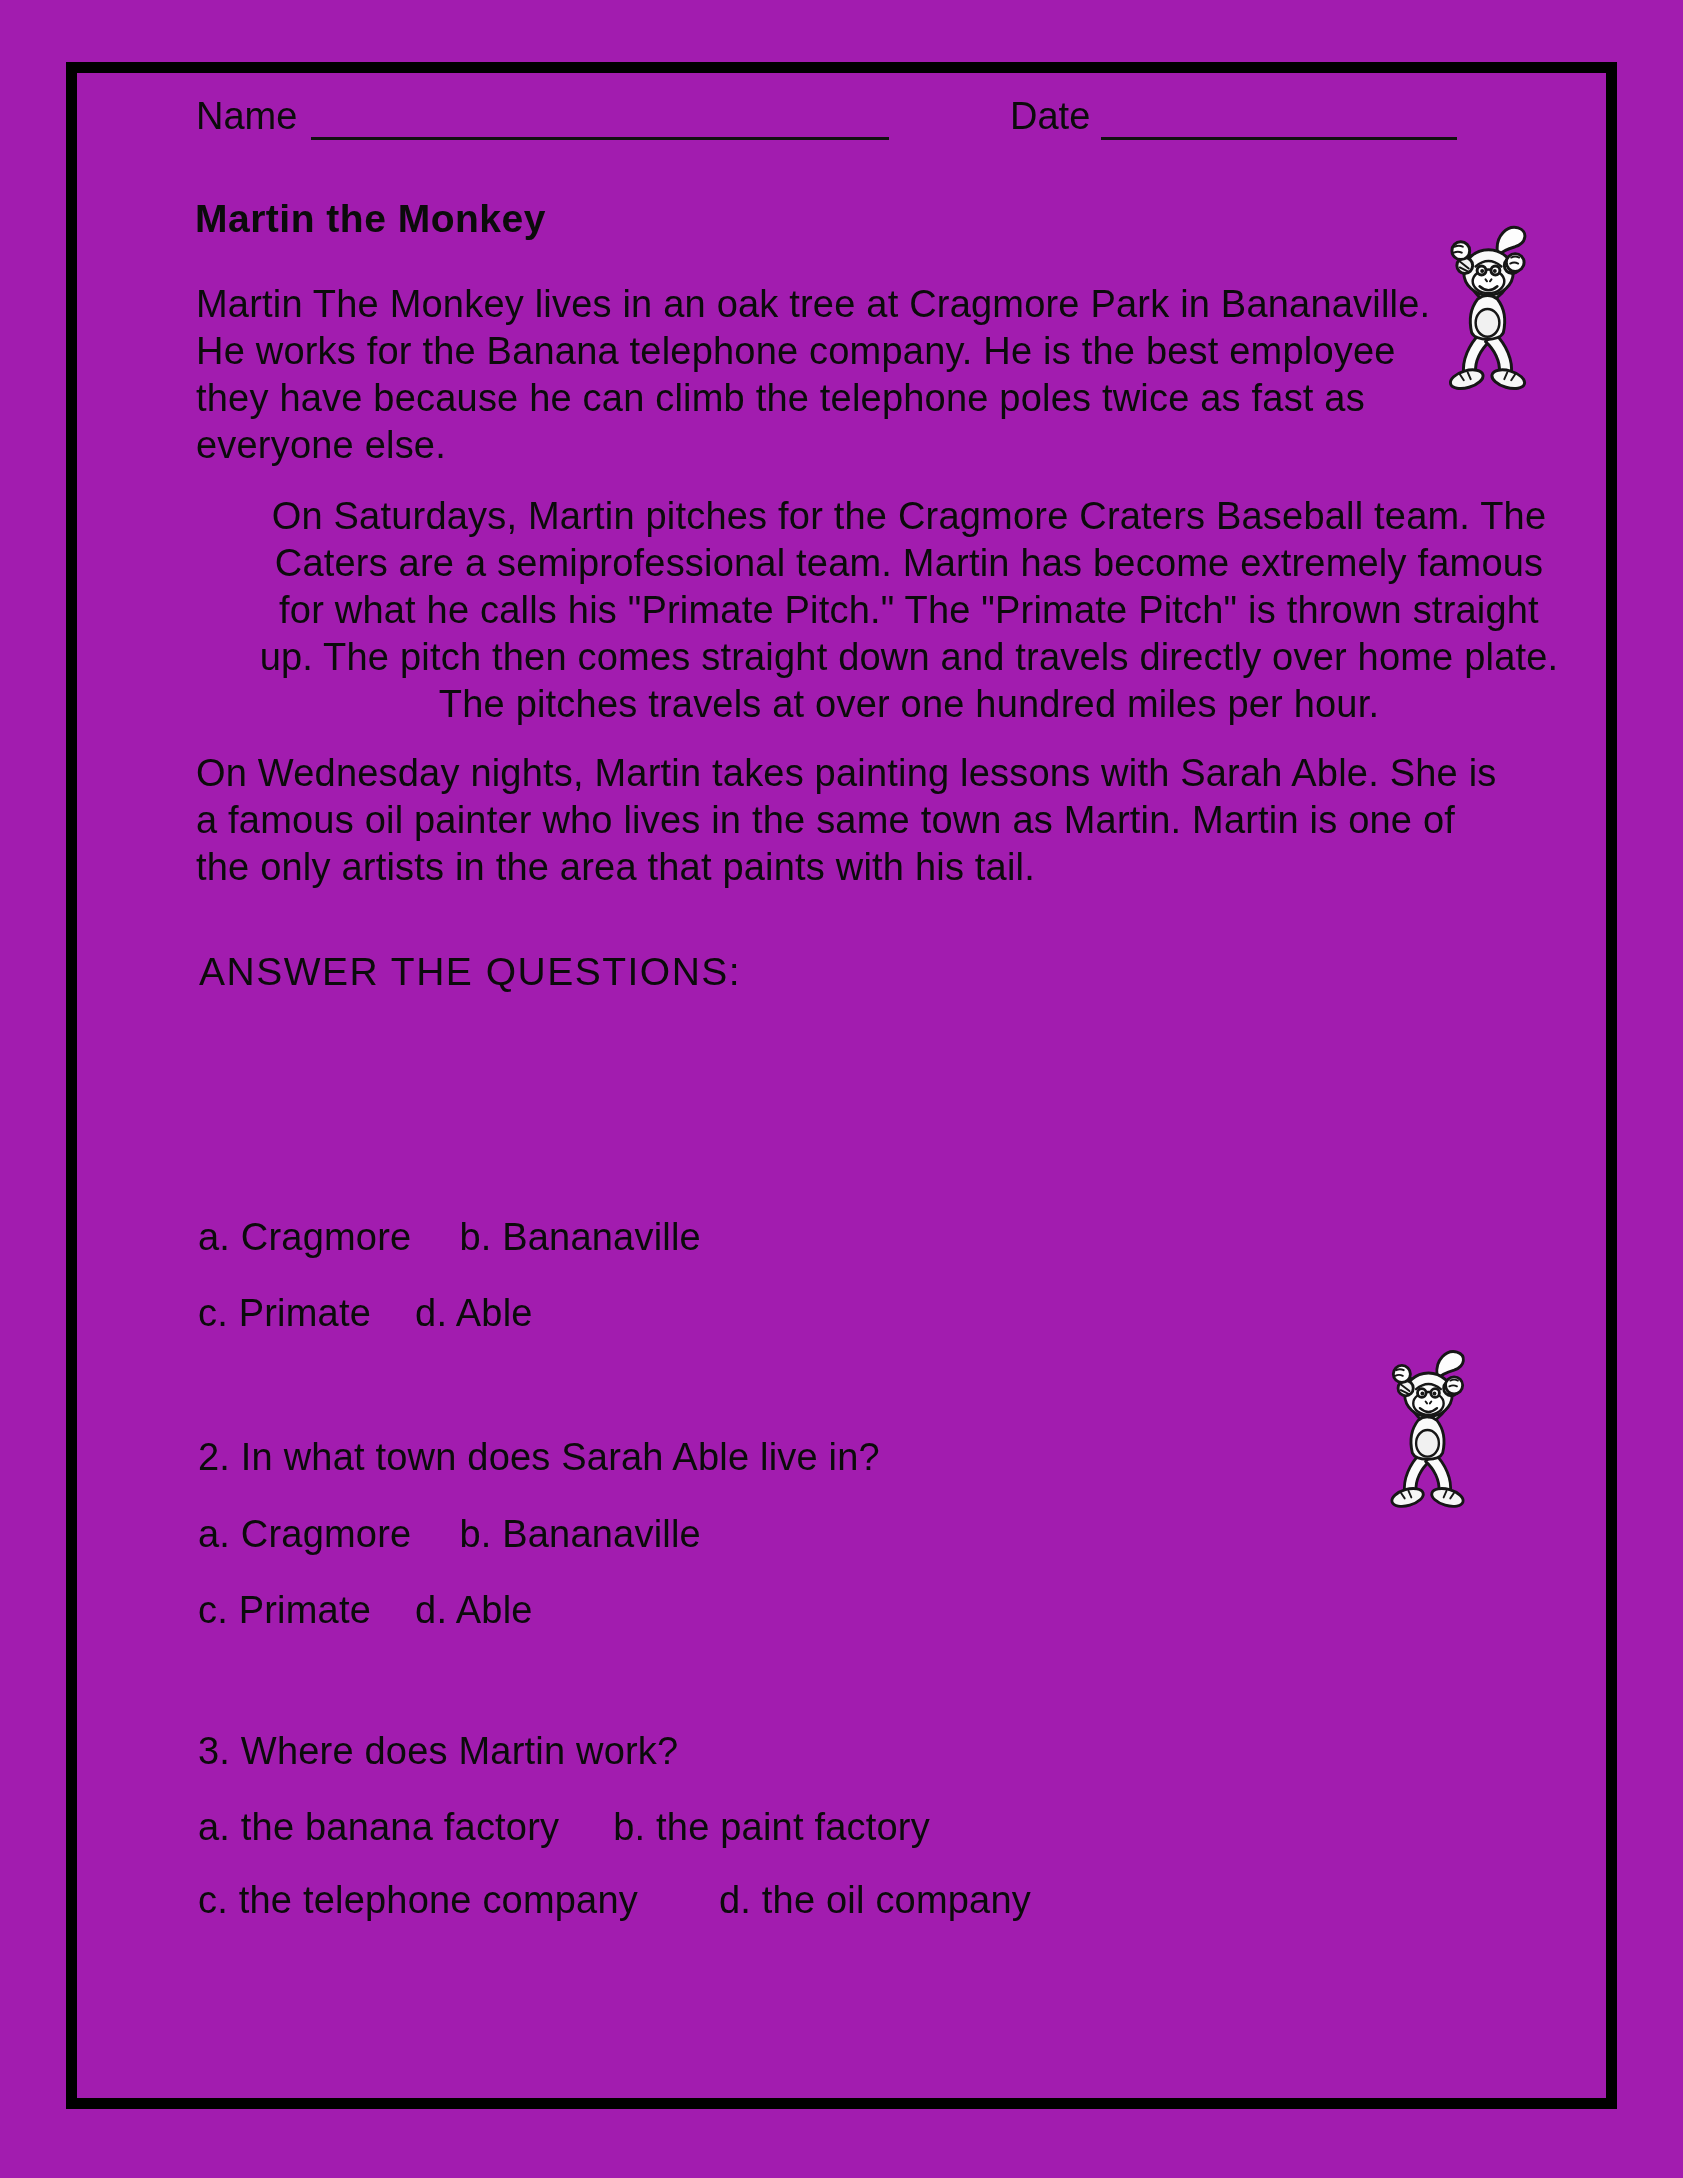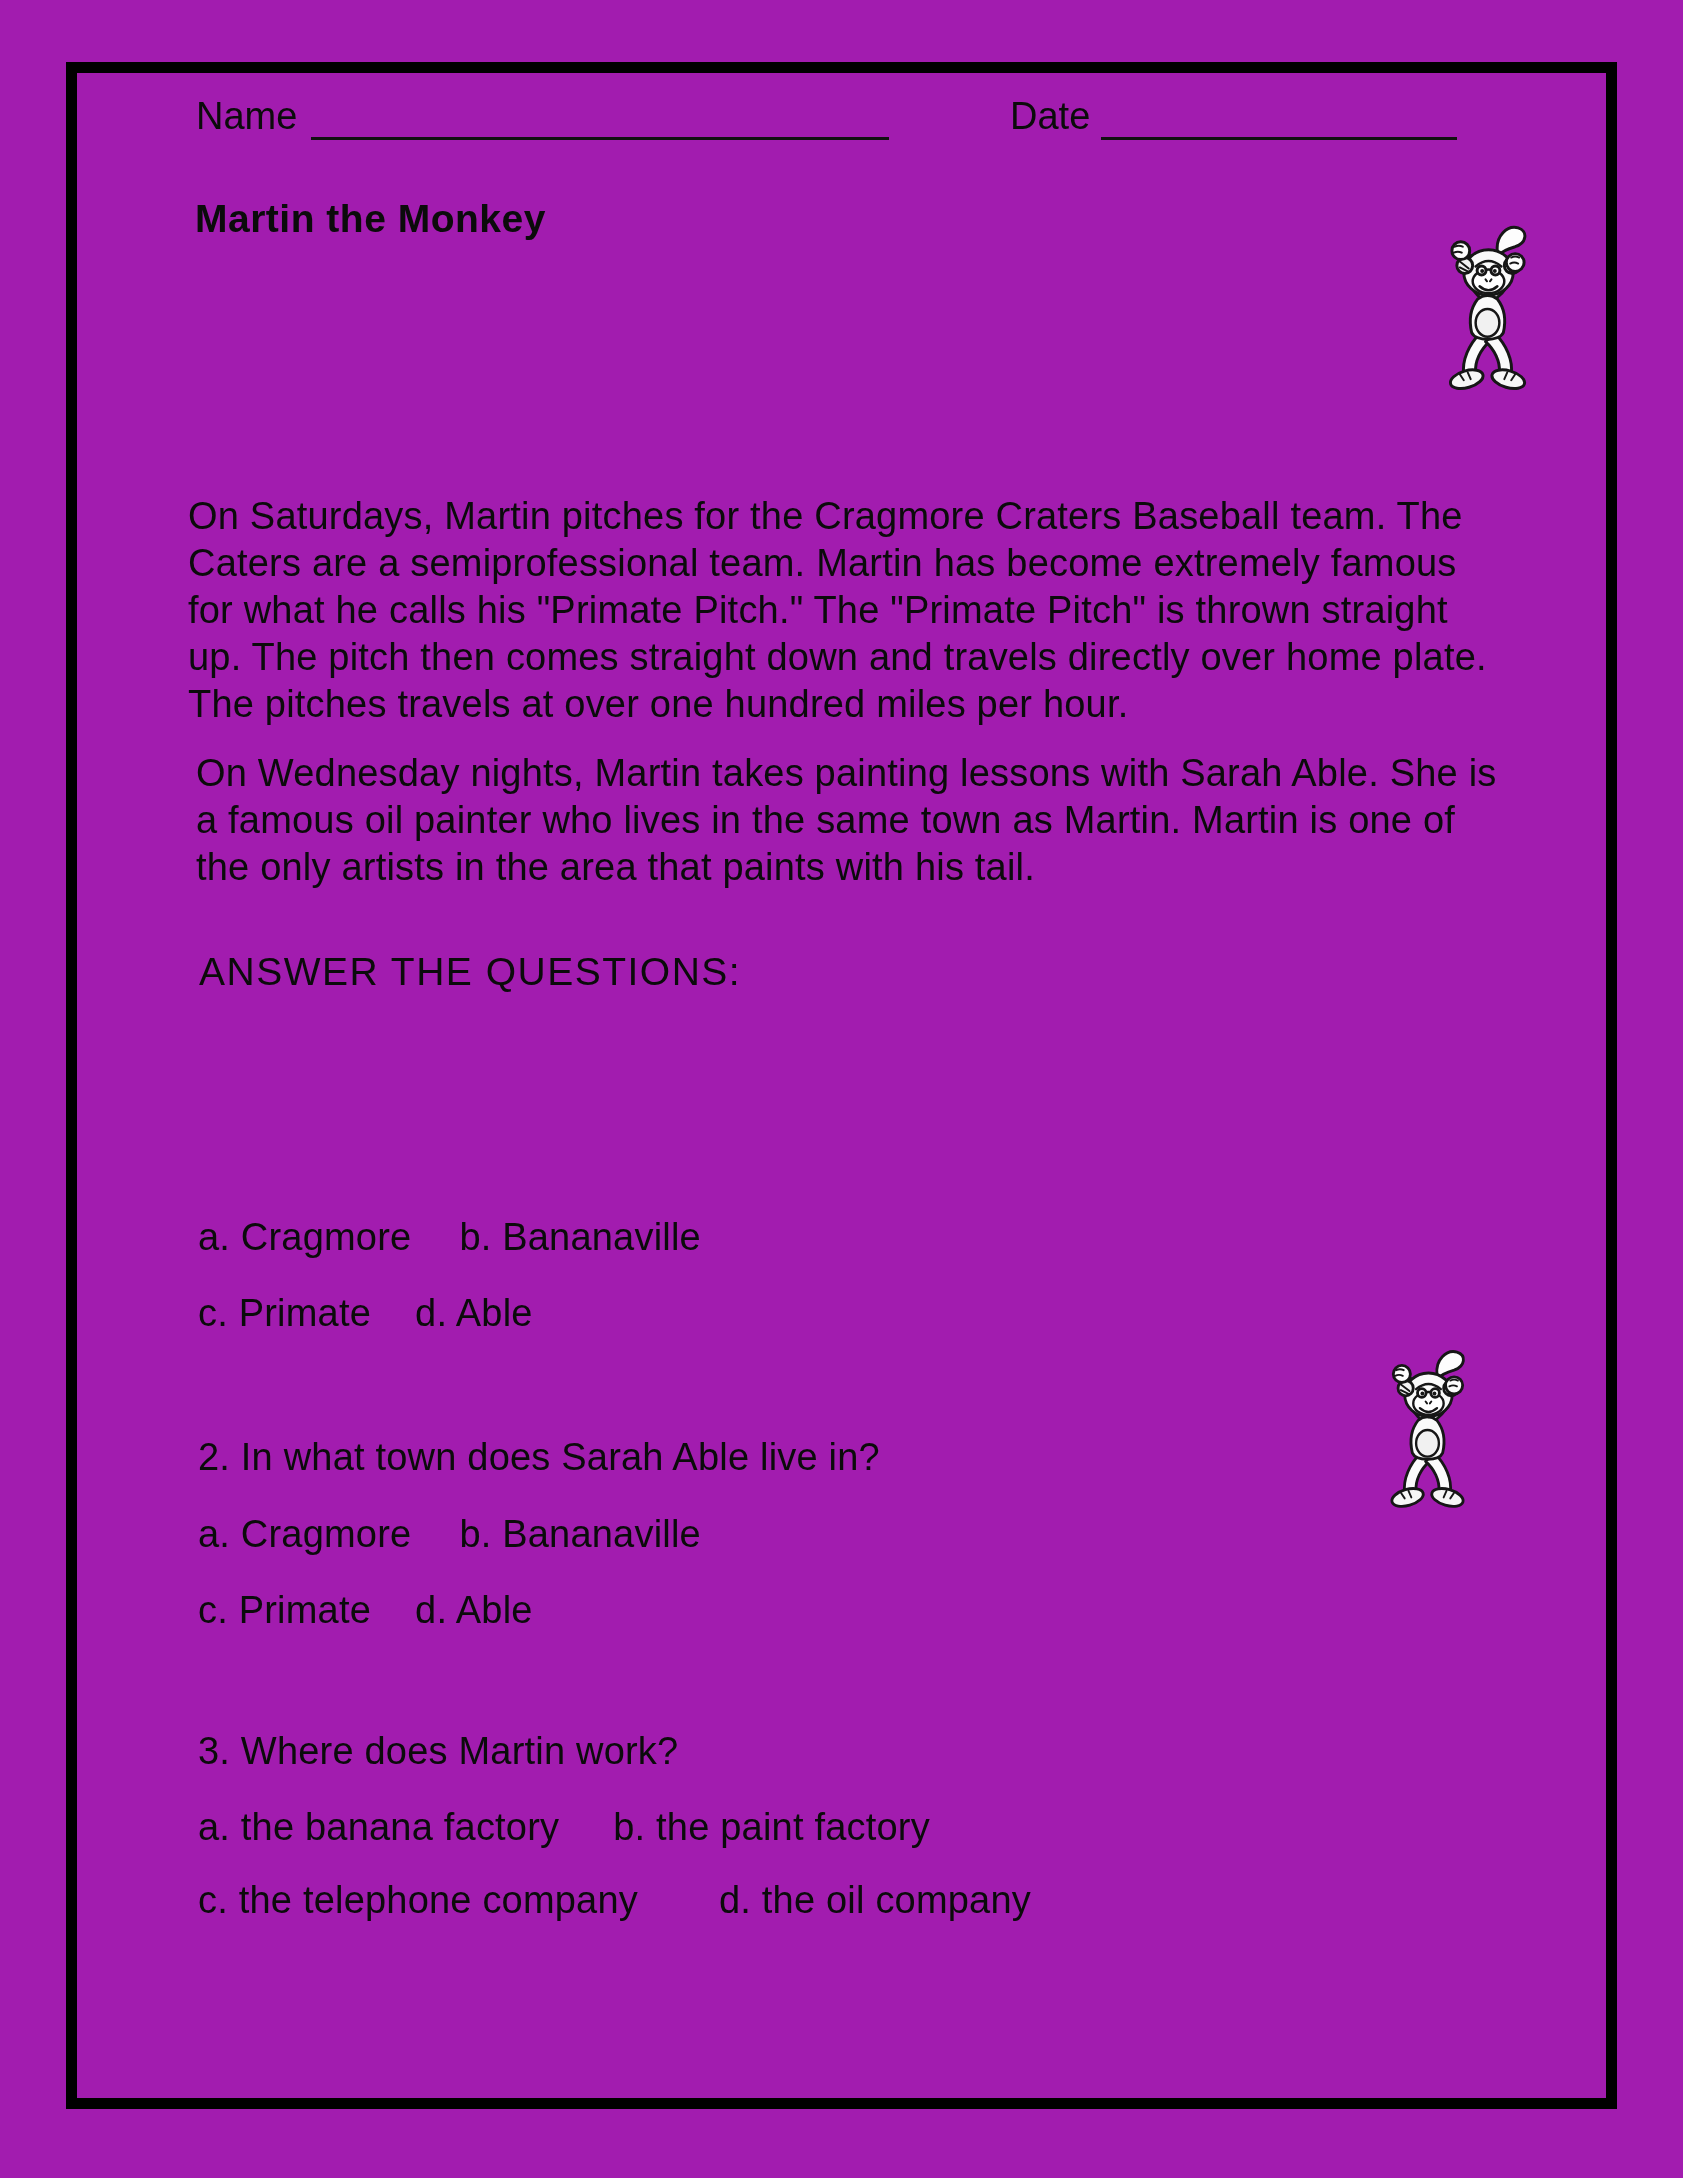--- a/index.html
+++ b/index.html
@@ -22,21 +22,21 @@
   .gap-d1{margin-left:44px;}
   .gap-b3{margin-left:54px;}
   .gap-d3{margin-left:81px;}
   .monkey{position:absolute;}
   #nameLabel{left:196px;top:93px;}
   #nameLine{left:311px;top:93px;width:578px;}
   #dateLabel{left:1010px;top:93px;}
   #dateLine{left:1101px;top:93px;width:356px;}
   #pageTitle{left:195px;top:184px;}
   #p1{left:196px;top:281px;}
-  #p2{left:188px;top:493px;}
+  #p2{left:206px;top:493px;text-align:center;}
   #p3{left:196px;top:750px;}
   #answerHeading{left:199px;top:948px;}
   #q1{left:198px;top:1137px;}  #q1r1{left:198px;top:1214px;}  #q1r2{left:198px;top:1290px;}
   #q2{left:198px;top:1434px;}  #q2r1{left:198px;top:1511px;}  #q2r2{left:198px;top:1587px;}
   #q3{left:198px;top:1728px;}  #q3r1{left:198px;top:1804px;}  #q3r2{left:198px;top:1877px;}
   #monkey1{left:1438px;top:222px;}
   #monkey2{left:1380px;top:1346px;}
 </style>
 </head>
 <body>
@@ -45,20 +45,24 @@
 
   <div class="frame"></div>
 
   <span class="label" id="nameLabel">Name</span>
   <span class="blank" id="nameLine"></span>
   <span class="label" id="dateLabel">Date</span>
   <span class="blank" id="dateLine"></span>
 
   <div class="title" id="pageTitle">Martin the Monkey</div>
 
+  <div class="para" id="p1">Martin The Monkey lives in an oak tree at Cragmore Park in Bananaville.
+He works for the Banana telephone company. He is the best employee
+they have because he can climb the telephone poles twice as fast as
+everyone else.</div>
   <div class="para" id="p2">On Saturdays, Martin pitches for the Cragmore Craters Baseball team. The
 Caters are a semiprofessional team. Martin has become extremely famous
 for what he calls his "Primate Pitch." The "Primate Pitch" is thrown straight
 up. The pitch then comes straight down and travels directly over home plate.
 The pitches travels at over one hundred miles per hour.</div>
   <div class="para" id="p3">On Wednesday nights, Martin takes painting lessons with Sarah Able. She is
 a famous oil painter who lives in the same town as Martin. Martin is one of
 the only artists in the area that paints with his tail.</div>
 
   <div class="heading" id="answerHeading">ANSWER THE QUESTIONS:</div>

